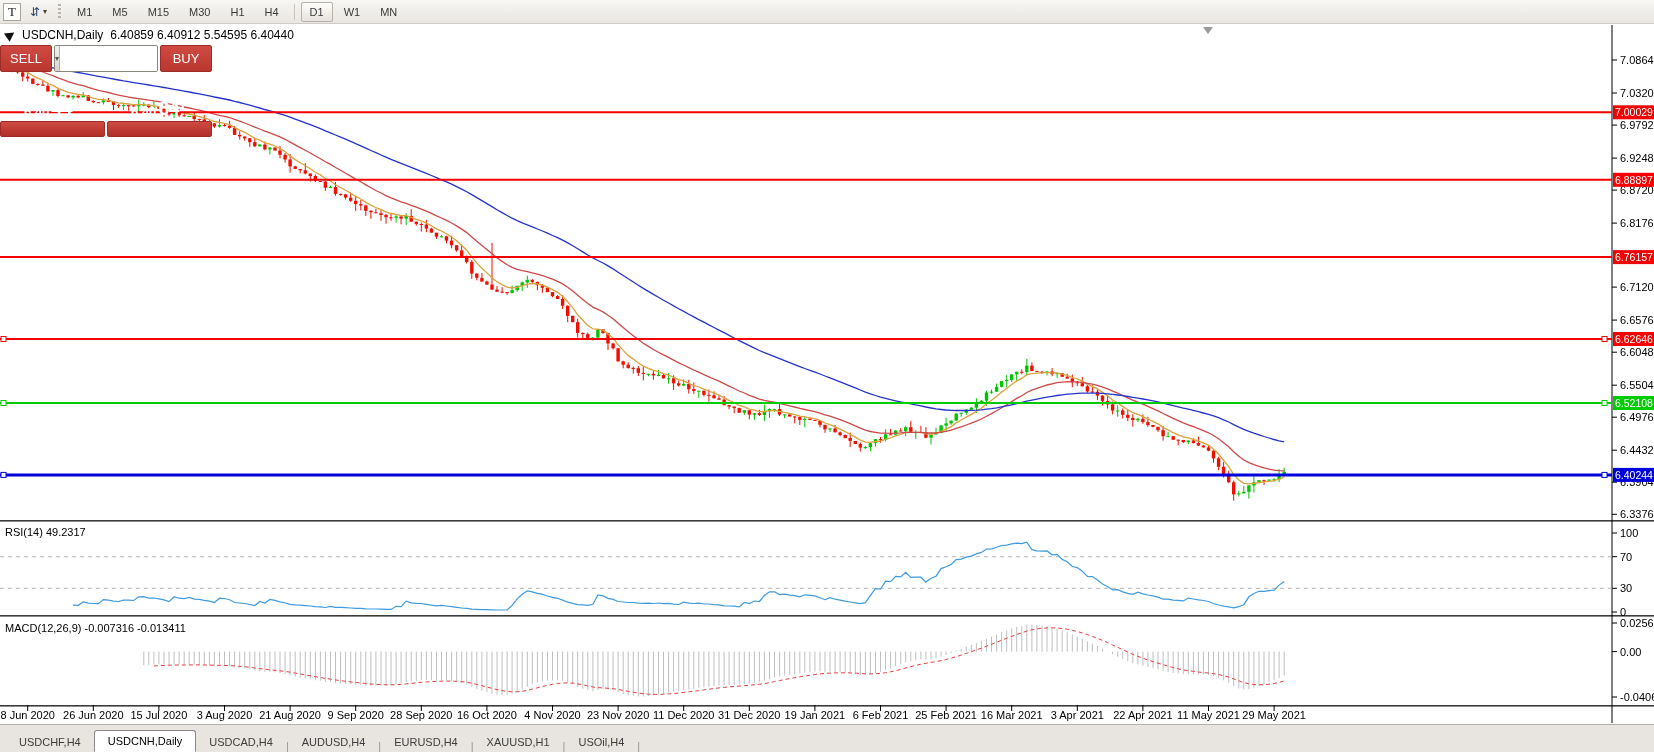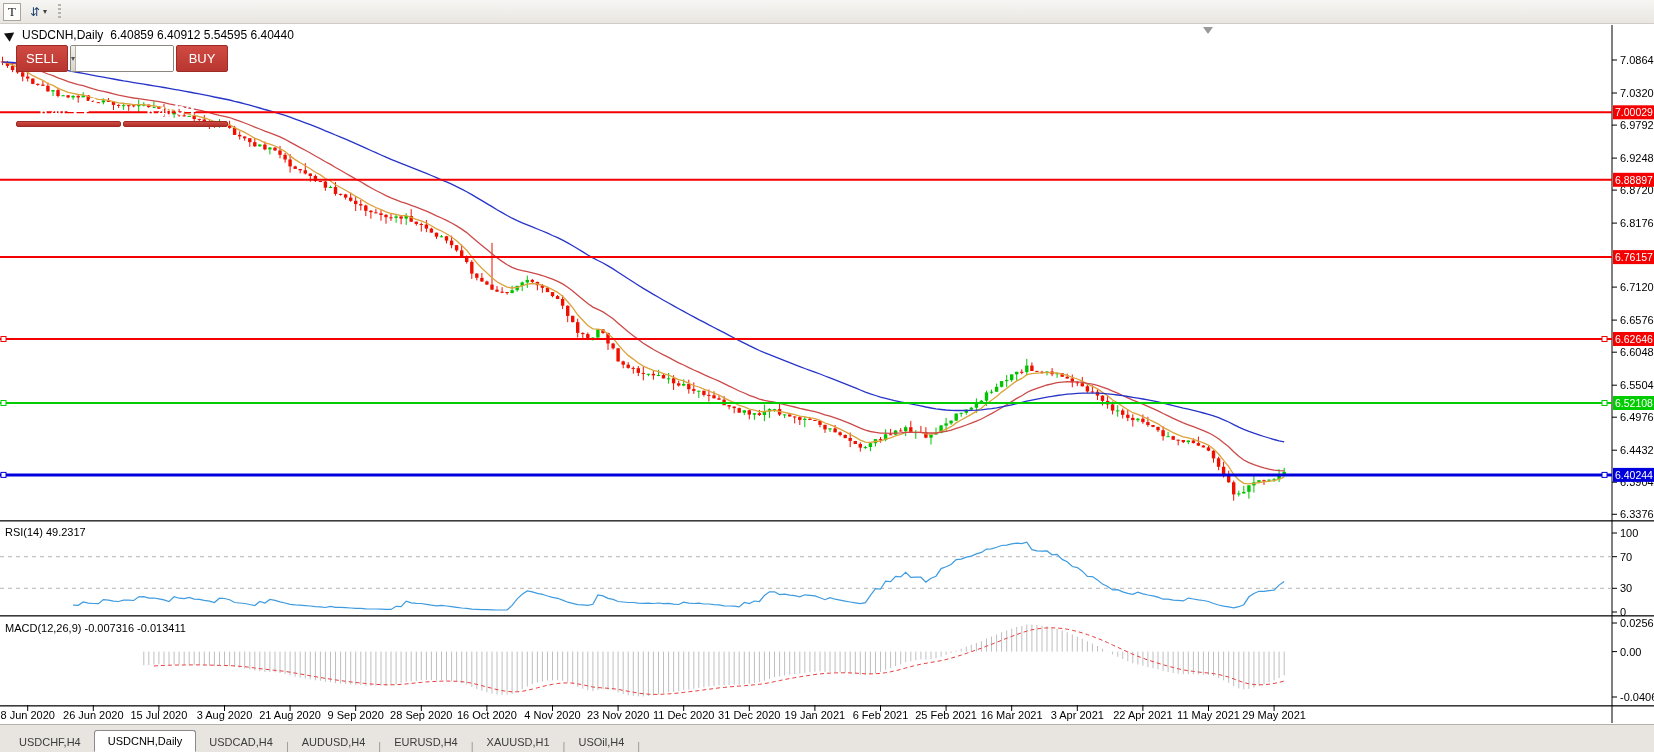--- a/index.html
+++ b/index.html
@@ -22,35 +22,35 @@
   .tf-btn{padding:3px 8px;margin:0 1px;color:#3a3a3a;border:1px solid transparent;border-radius:2px;cursor:default;}
   .tf-btn.active{background:linear-gradient(#fefefe,#e6e2db);border:1px solid #b7b2a9;}
   .tf-sep{width:1px;height:16px;background:#c9c5be;margin:0 5px;}
   
   .chart-area{position:absolute;left:0;top:25px;width:1654px;height:699px;background:#fff;}
   #chart-svg{position:absolute;left:0;top:0;}
   .chart-title{position:absolute;left:6px;top:3px;font-size:12px;color:#000;display:flex;align-items:center;gap:7px;}
   .sym-marker{width:0;height:0;border-left:9px solid #111;border-top:5px solid transparent;
     border-bottom:5px solid transparent;transform:rotate(-35deg);display:inline-block;}
   
-  .trade-panel{position:absolute;left:16px;top:20px;width:212px;font-size:12px;}
+  .trade-panel{position:absolute;left:0;top:20px;width:212px;font-size:12px;}
   .tp-row1{display:flex;gap:2px;height:27px;}
   .tp-btn{flex:0 0 52px;background:linear-gradient(#cf4a43,#b93730);border:1px solid #9e2b25;
     color:#fff;display:flex;align-items:center;justify-content:center;font-size:13px;border-radius:2px;}
   .vol-box{flex:1;display:flex;border:1px solid #8b867e;background:#fff;border-radius:2px;overflow:hidden;}
   .vol-step{width:18px;background:linear-gradient(#f2f0ec,#d9d5cd);border-left:1px solid #b5b1a9;
     border-right:1px solid #b5b1a9;display:flex;align-items:center;justify-content:center;
     font-size:8px;color:#555;}
   .vol-step:first-child{border-left:none;}
   .vol-step:last-child{border-right:none;}
   .vol-input{flex:1;border:none;outline:none;text-align:right;padding-right:5px;font-size:13px;
     font-family:"Liberation Sans",sans-serif;color:#000;}
   .tp-row2{display:flex;gap:2px;margin-top:1px;height:31px;}
   .price-box{flex:1;background:linear-gradient(#cf4a43,#b02f29);border:1px solid #9e2b25;border-radius:2px;
-    color:#fff;display:flex;align-items:flex-end;justify-content:center;padding-bottom:4px;margin-top:48px;}
+    color:#fff;display:flex;align-items:flex-end;justify-content:center;padding-bottom:14px;margin-top:48px;}
   .p-small{font-size:13px;font-weight:bold;margin-right:2px;margin-bottom:3px;}
   .p-big{font-size:20px;font-weight:bold;line-height:28px;letter-spacing:-1px;}
   .p-sup{font-size:15px;font-weight:bold;margin-bottom:11px;margin-left:1px;}
   
   .tabbar{position:absolute;left:0;top:724px;width:1654px;height:28px;background:#e8e5e0;
     border-top:1px solid #b5b1a9;display:flex;align-items:flex-end;font-size:11px;padding-left:6px;}
   .tab{padding:3px 13px 4px 13px;color:#3c3c3c;margin-top:1px;cursor:default;white-space:nowrap;}
   .tab.active{background:#fff;border:1px solid #8a8a8a;border-bottom:1px solid #fff;
     border-radius:3px 3px 0 0;color:#000;margin-top:0;padding-top:4px;}
   .tab-sep{color:#9b968e;margin-top:4px;}
@@ -62,20 +62,32 @@
 
   <div class="toolbar">
     <div class="t-btn">
       <span>T</span>
     </div>
     <div class="cursor-btn">
       <span class="glyph">⇵</span>
       <span class="caret">▾</span>
     </div>
     <div class="grip"></div>
+    <div class="timeframes" id="timeframes">
+        <div class="tf-btn ">M1</div>
+        <div class="tf-btn ">M5</div>
+        <div class="tf-btn ">M15</div>
+        <div class="tf-btn ">M30</div>
+        <div class="tf-btn ">H1</div>
+        <div class="tf-btn ">H4</div>
+        <div class="tf-sep"></div>
+        <div class="tf-btn active">D1</div>
+        <div class="tf-btn ">W1</div>
+        <div class="tf-btn ">MN</div>
+      </div>
   </div>
 
   <div class="chart-area">
     <svg id="chart-svg" width="1654" height="699">
         <rect x="0" y="495" width="1654" height="1.6" fill="#3c3c3c"></rect>
         <rect x="0" y="590" width="1654" height="1.6" fill="#3c3c3c"></rect>
         <rect x="0" y="680" width="1654" height="1.6" fill="#3c3c3c"></rect>
         <line x1="1612" y1="0" x2="1612" y2="698" stroke="#000" stroke-width="1"></line>
         <g font-size="11" fill="#000000">
           <line x1="1612" y1="35.0" x2="1617" y2="35.0" stroke="#000"></line>

